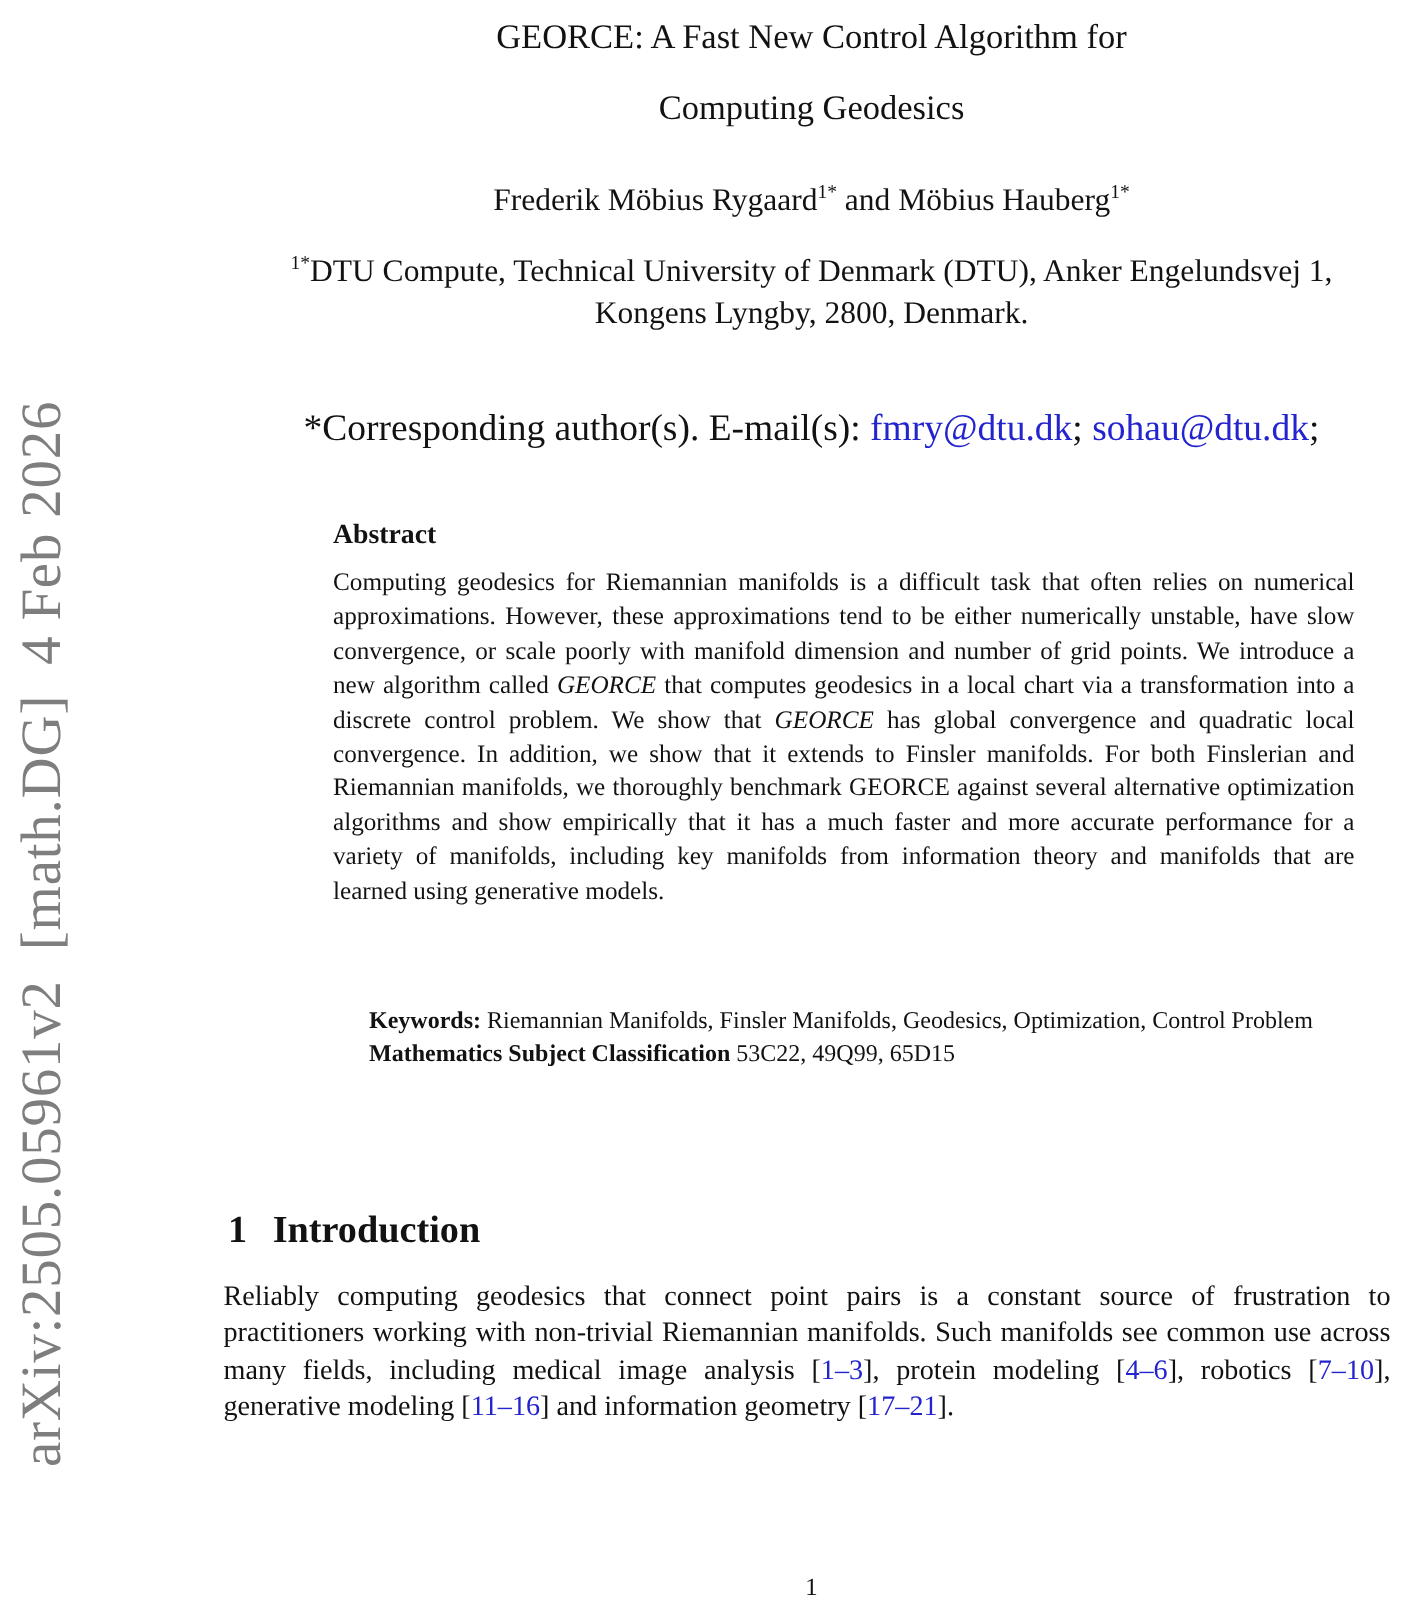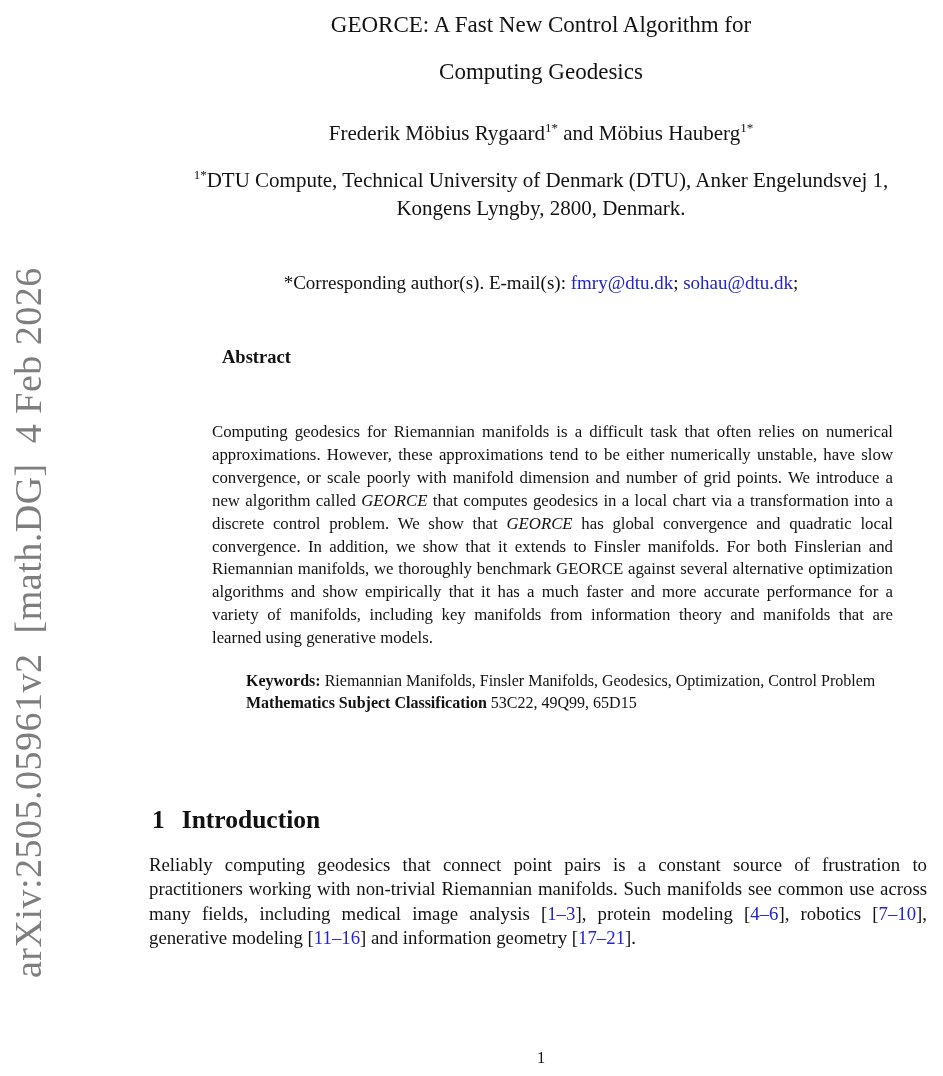--- a/index.html
+++ b/index.html
@@ -52,40 +52,39 @@
     text-align: center;
     font-size: 21px;
     line-height: 28px;
   }
   .corresponding {
     position: absolute;
     top: 272px;
     left: 152px;
     width: 778px;
     text-align: center;
-    font-size: 19px;
+    font-size: 25px;
   }
   .abstract-heading {
     position: absolute;
     top: 347px;
     left: 222px;
     width: 681px;
     text-align: left;
     font-weight: bold;
     font-size: 18.5px;
   }
   .abstract-body {
     position: absolute;
     top: 377px;
-    left: 212px;
+    left: 222px;
     width: 681px;
     text-align: justify;
     font-size: 16.8px;
     line-height: 22.9px;
-    margin-top: 44px;
   }
   .keywords-block {
     position: absolute;
     top: 670px;
     left: 222px;
     width: 681px;
     font-size: 16px;
     line-height: 21.5px;
     text-align: left;
     margin-left: 24px;

